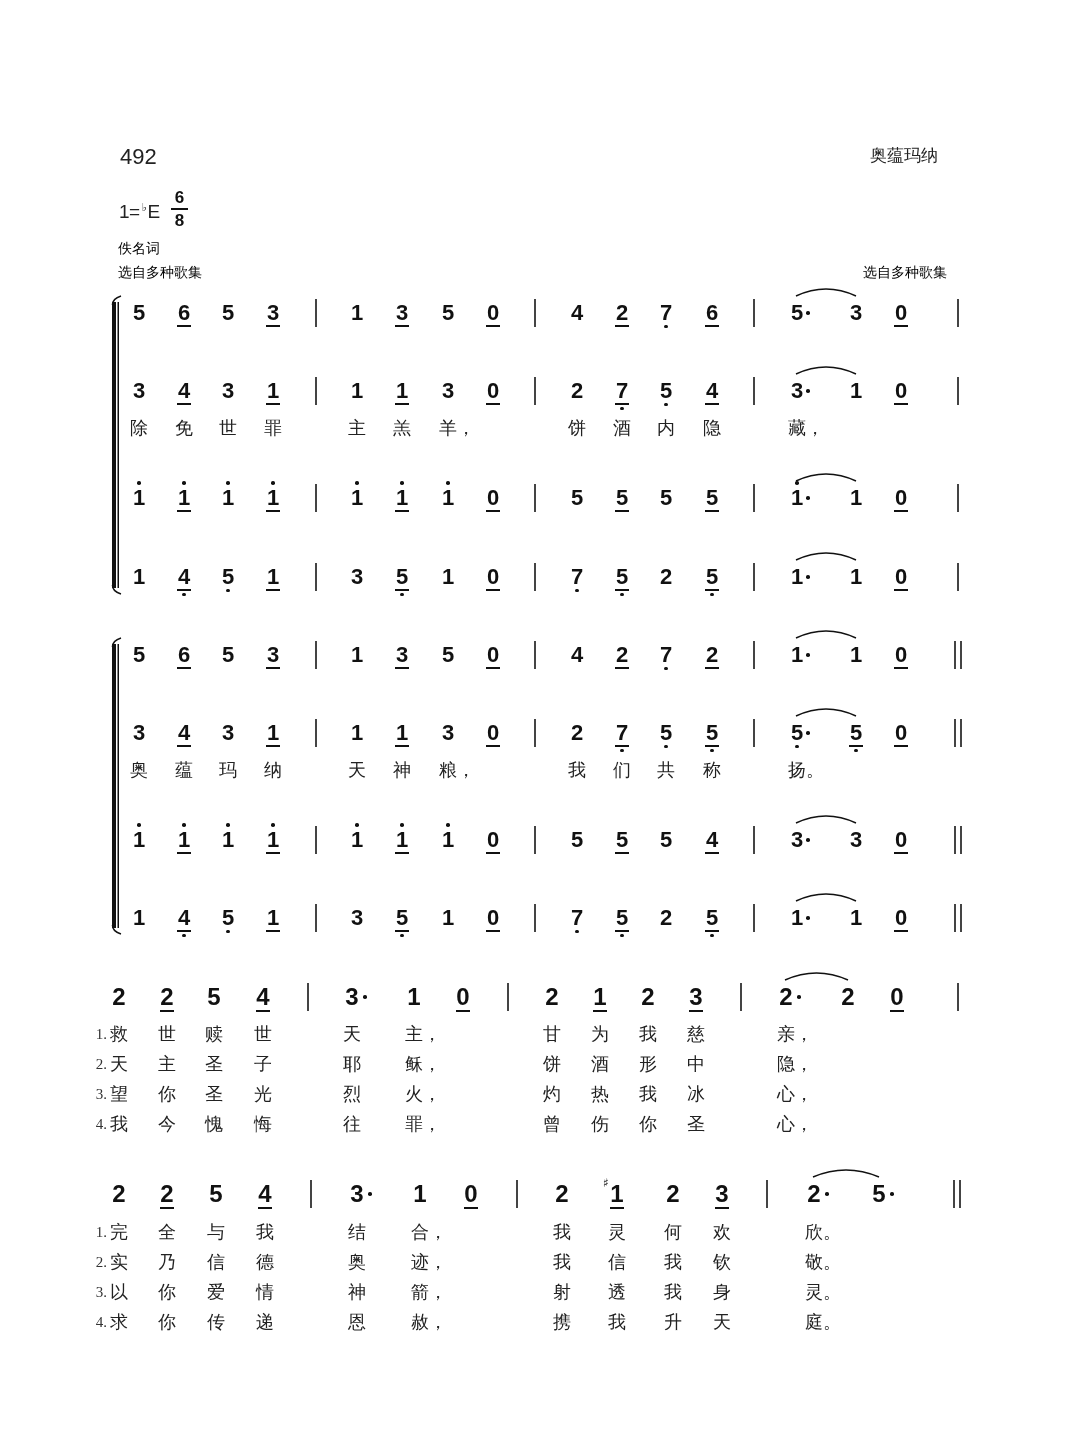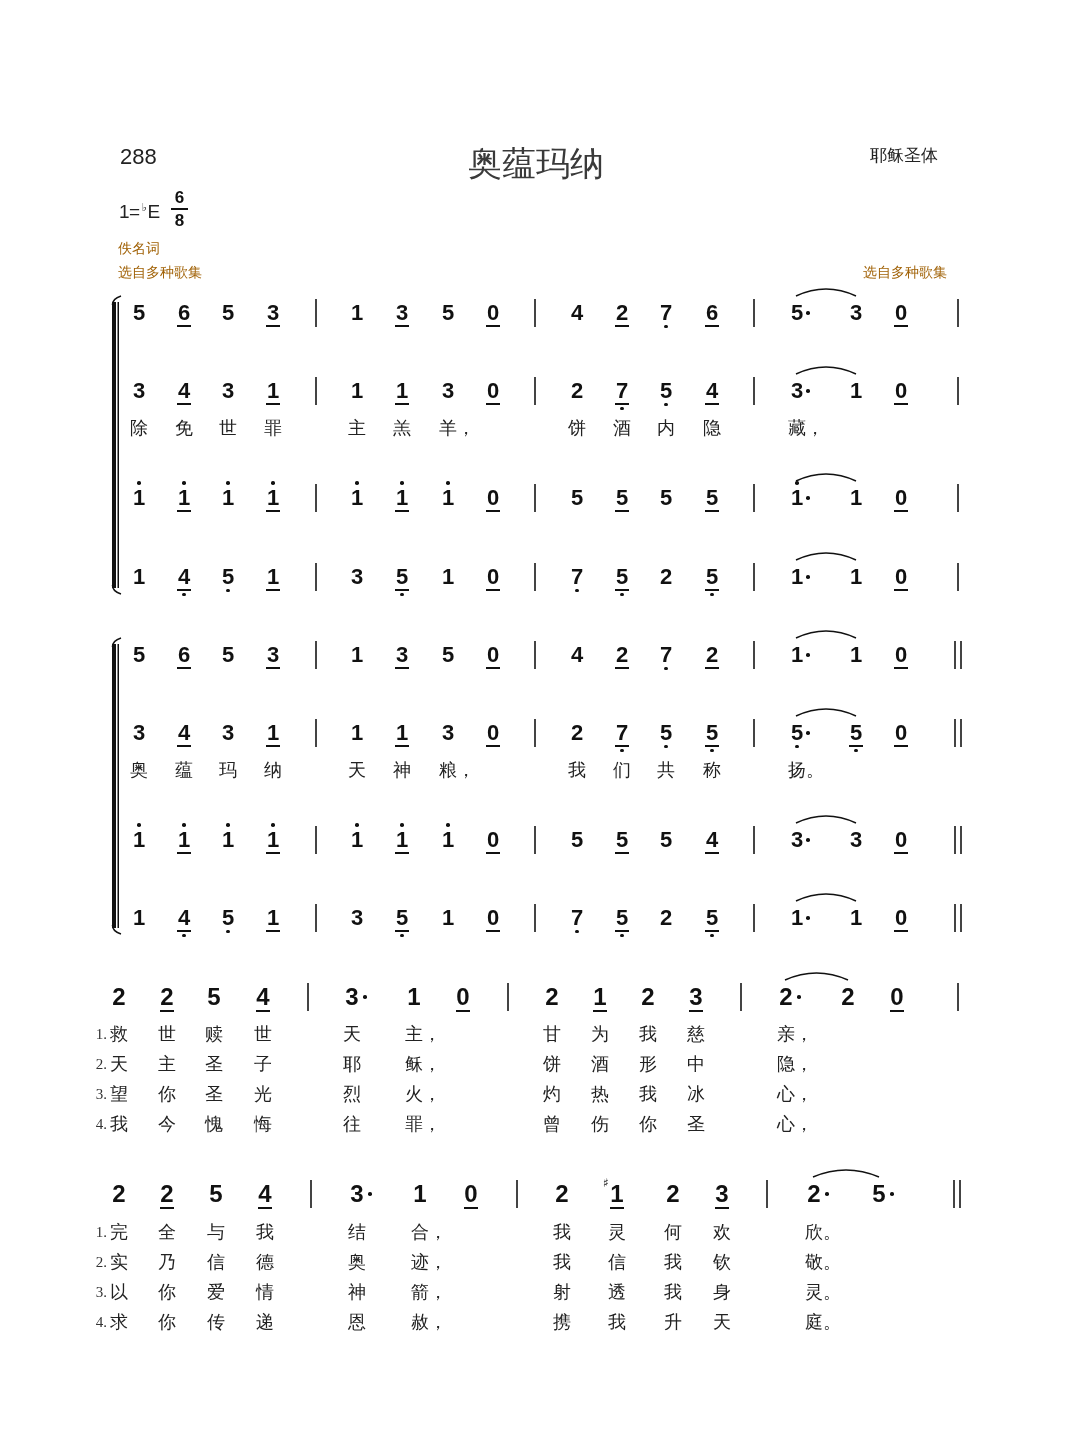--- a/index.html
+++ b/index.html
@@ -13,21 +13,21 @@
   }
   .abs { position: absolute; white-space: nowrap; }
   .hdr-num { left: 120px; top: 144px; font: 22px/26px "Liberation Sans", "DejaVu Sans", sans-serif; color: #222; }
   .hdr-title { left: 0; top: 141px; width: 1072px; text-align: center; font: 34px/44px "DejaVu Sans", "Liberation Sans", sans-serif; color: #3a3a3a; }
   .hdr-cat { left: 870px; top: 145px; font: 17px/20px "DejaVu Sans", "Liberation Sans", sans-serif; color: #222; }
   .hdr-key { left: 119px; top: 201px; font: 19px/22px "Liberation Sans", sans-serif; color: #222; letter-spacing: -0.5px; }
   .hdr-key .acc { font-size: 11px; position: relative; top: -7px; margin: 0 1px 0 2px; }
   .timesig { left: 171px; top: 189px; width: 17px; text-align: center; font: bold 17px/18px "Liberation Sans", sans-serif; color: #111; }
   .timesig .line { display: block; height: 1.6px; background: #111; margin: 1px 0 2px 0; }
   .timesig span { display: block; }
-  .small { font: 14px/16px "DejaVu Sans", "Liberation Sans", sans-serif; color: #a16207; }
+  .small { font: 14px/16px "DejaVu Sans", "Liberation Sans", sans-serif; color: #000000; }
   .lyricist { left: 118px; top: 240px; }
   .source { left: 118px; top: 264px; }
   .composer { right: 125px; top: 264px; }
 
   .note {
     position: absolute;
     width: 20px;
     text-align: center;
     font-family: "Liberation Sans", sans-serif;
     font-weight: bold;
@@ -41,23 +41,22 @@
   .lyric { position: absolute; font: 18px/20px "DejaVu Serif", "Liberation Serif", serif; color: #222; white-space: nowrap; }
   .verse-num { position: absolute; width: 18px; text-align: right; font: 15px/20px "Liberation Serif", "DejaVu Serif", serif; color: #333; }
   .tie { position: absolute; overflow: visible; }
   .bracket { position: absolute; overflow: visible; }
 </style>
 </head>
 <body>
 
 <div id="page">
 
-  <div class="abs hdr-num">288</div>
-  <div class="abs hdr-title">奥蕴玛纳</div>
-  <div class="abs hdr-cat">耶稣圣体</div>
+  <div class="abs hdr-num">492</div>
+  <div class="abs hdr-cat">奥蕴玛纳</div>
 
   <div class="abs hdr-key">
     <span>1=</span><span class="acc">♭</span><span>E</span>
   </div>
   <div class="abs timesig">
     <span>6</span>
     <span class="line"></span>
     <span>8</span>
   </div>
 

